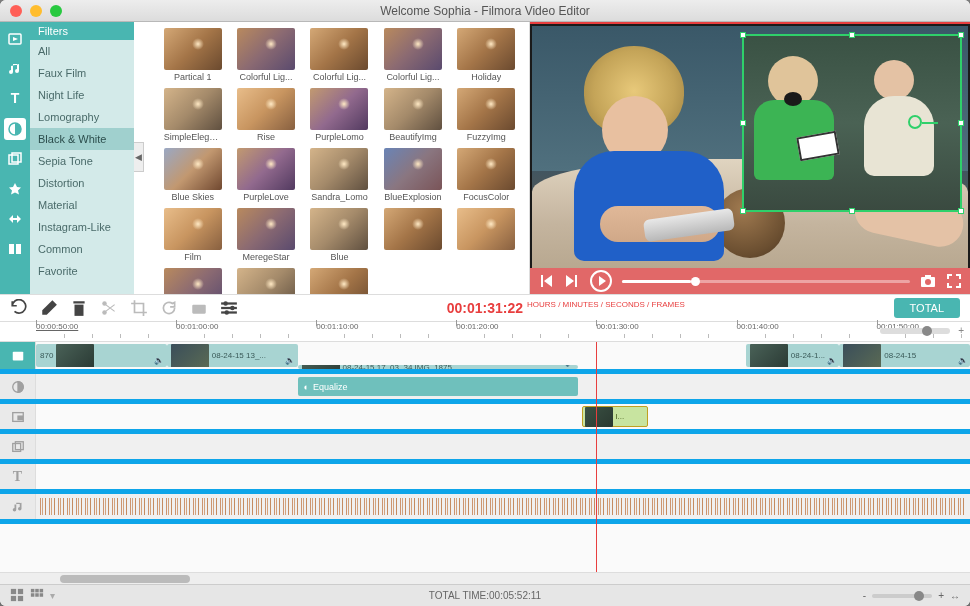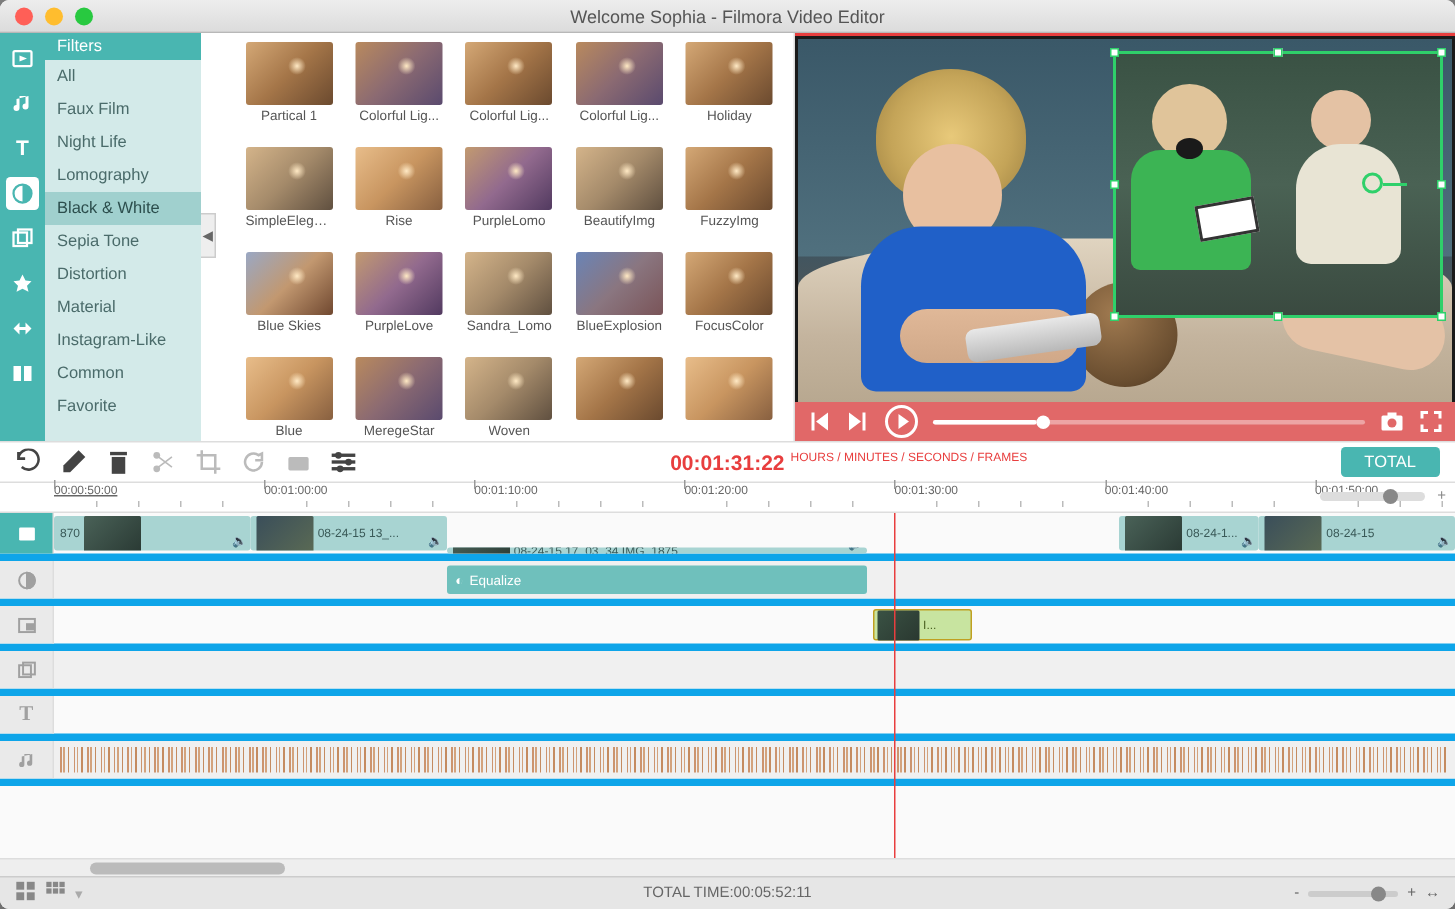--- a/index.html
+++ b/index.html
@@ -17,21 +17,21 @@
 .vtoolbar .vbtn.active { background:#fff; color:#49b6b1; }
 .vtoolbar svg { width:16px; height:16px; }
 
 .filterpanel { width:104px; background:#d3eae9; }
 .filterpanel .hdr { background:#49b6b1; color:#fff; font-size:11px; padding:3px 8px; }
 .filterpanel .cat { font-size:11px; color:#4a6b6a; padding:5px 8px; cursor:pointer; }
 .filterpanel .cat.sel { background:#a0d0ce; color:#2c4e4d; }
 
 .gallery { flex:1; background:#fff; overflow:hidden; position:relative; border-right:1px solid #ddd; }
 .gallery .collapse { position:absolute; left:0; top:120px; width:10px; height:30px; background:#eee; border:1px solid #ccc; border-left:none; display:flex; align-items:center; justify-content:center; font-size:9px; color:#666; cursor:pointer; }
-.grid { display:grid; grid-template-columns:repeat(5,1fr); gap:16px 4px; padding:6px 8px 6px 24px; }
+.grid { display:grid; grid-template-columns:repeat(5,1fr); gap:6px 4px; padding:6px 8px 6px 24px; }
 .titem { display:flex; flex-direction:column; align-items:center; }
 .thumb { width:58px; height:42px; background:linear-gradient(135deg,#e8a574 0%,#c27c4a 35%,#8b5a3c 65%,#5a3e2e 100%); border-radius:2px; position:relative; overflow:hidden; }
 .thumb::after { content:""; position:absolute; width:12px; height:12px; border-radius:50%; background:radial-gradient(circle,#ffe9c4 0%,transparent 70%); top:10px; left:28px; }
 .thumb.v1 { background:linear-gradient(135deg,#d4a876,#a47548,#6b4a2f); }
 .thumb.v2 { background:linear-gradient(135deg,#b98a5e,#8b6a72,#5a4a6e); }
 .thumb.v3 { background:linear-gradient(135deg,#aaa,#666,#333); }
 .thumb.v4 { background:linear-gradient(135deg,#c29a70,#926a8e,#523a60); }
 .thumb.v5 { background:linear-gradient(135deg,#d4b48a,#a48a6a,#605040); }
 .thumb.v6 { background:linear-gradient(135deg,#e8bd8a,#c89560,#886040); }
 .thumb.v7 { background:linear-gradient(135deg,#9aa8c4,#c29870,#704830); }
@@ -267,29 +267,29 @@
           <div class="titem">
             <div class="thumb v8"></div>
             <div class="tlabel">BlueExplosion</div>
           </div>
           <div class="titem">
             <div class="thumb v1"></div>
             <div class="tlabel">FocusColor</div>
           </div>
           <div class="titem">
             <div class="thumb v6"></div>
-            <div class="tlabel">Blue</div>
+            <div class="tlabel">Film</div>
           </div>
           <div class="titem">
             <div class="thumb v2"></div>
             <div class="tlabel">MeregeStar</div>
           </div>
           <div class="titem">
             <div class="thumb v5"></div>
-            <div class="tlabel">Woven</div>
+            <div class="tlabel">Blue</div>
           </div>
           <div class="titem">
             <div class="thumb v1"></div>
             <div class="tlabel"></div>
           </div>
           <div class="titem">
             <div class="thumb v6"></div>
             <div class="tlabel"></div>
           </div>
           <div class="titem">

